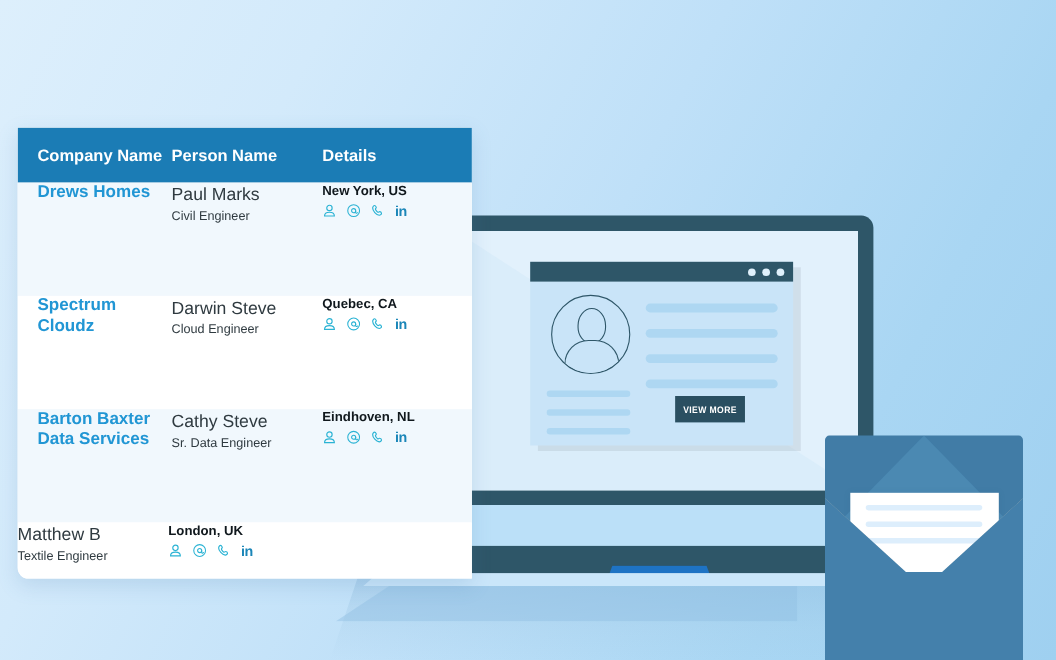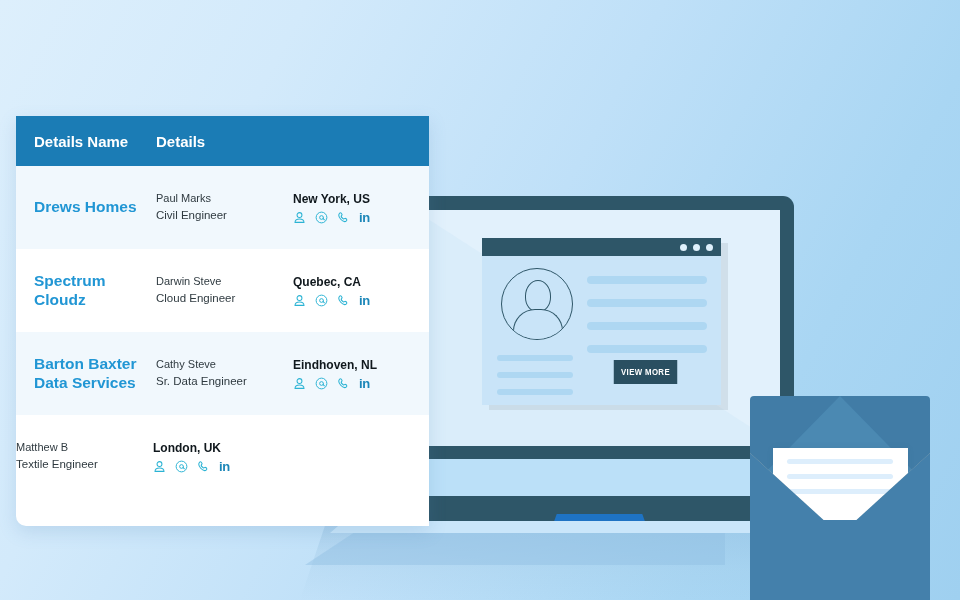--- a/index.html
+++ b/index.html
@@ -234,36 +234,36 @@
     color: #ffffff;
     font-size: 15px;
     font-weight: bold;
   }
   .col-company { width: 140px; padding-left: 18px; box-sizing: border-box; }
   .col-person  { width: 137px; box-sizing: border-box; }
   .col-details { width: 136px; box-sizing: border-box; }
 
   .row {
     display: flex;
-    align-items: center;
-    height: 83px;
+    align-items: flex-start;
+    height: 103px;
     box-sizing: border-box;
   }
   .row.alt { background: #f1f8fd; }
   .row.plain { background: #ffffff; }
 
   .company-name {
     color: #2196d4;
     font-size: 15.5px;
     font-weight: bold;
     line-height: 1.22;
   }
   .person-name {
     color: #2f3a40;
-    font-size: 11px;
+    font-size: 16px;
     line-height: 1.45;
   }
   .person-title {
     color: #2f3a40;
     font-size: 11.5px;
     line-height: 1.45;
   }
   .detail-location {
     color: #10181d;
     font-size: 12px;
@@ -341,21 +341,22 @@
   <div class="env-line" id="env-line-3"></div>
   <div class="illus" id="env-edge-l"></div>
   <div class="illus" id="env-edge-r"></div>
   <div class="illus" id="env-front-left"></div>
   <div class="illus" id="env-front-right"></div>
   <div class="illus" id="env-front-body"></div>
 
   <div id="contacts-card">
 
     <div id="table-header">
-      <div class="th col-company">Details Name</div>
+      <div class="th col-company">Company Name</div>
+      <div class="th col-person">Person Name</div>
       <div class="th col-details">Details</div>
     </div>
 
     <div id="table-body">
   <div class="row alt">
     <div class="col-company">
       <div class="company-name">
         <span>Drews Homes</span>
         
         

